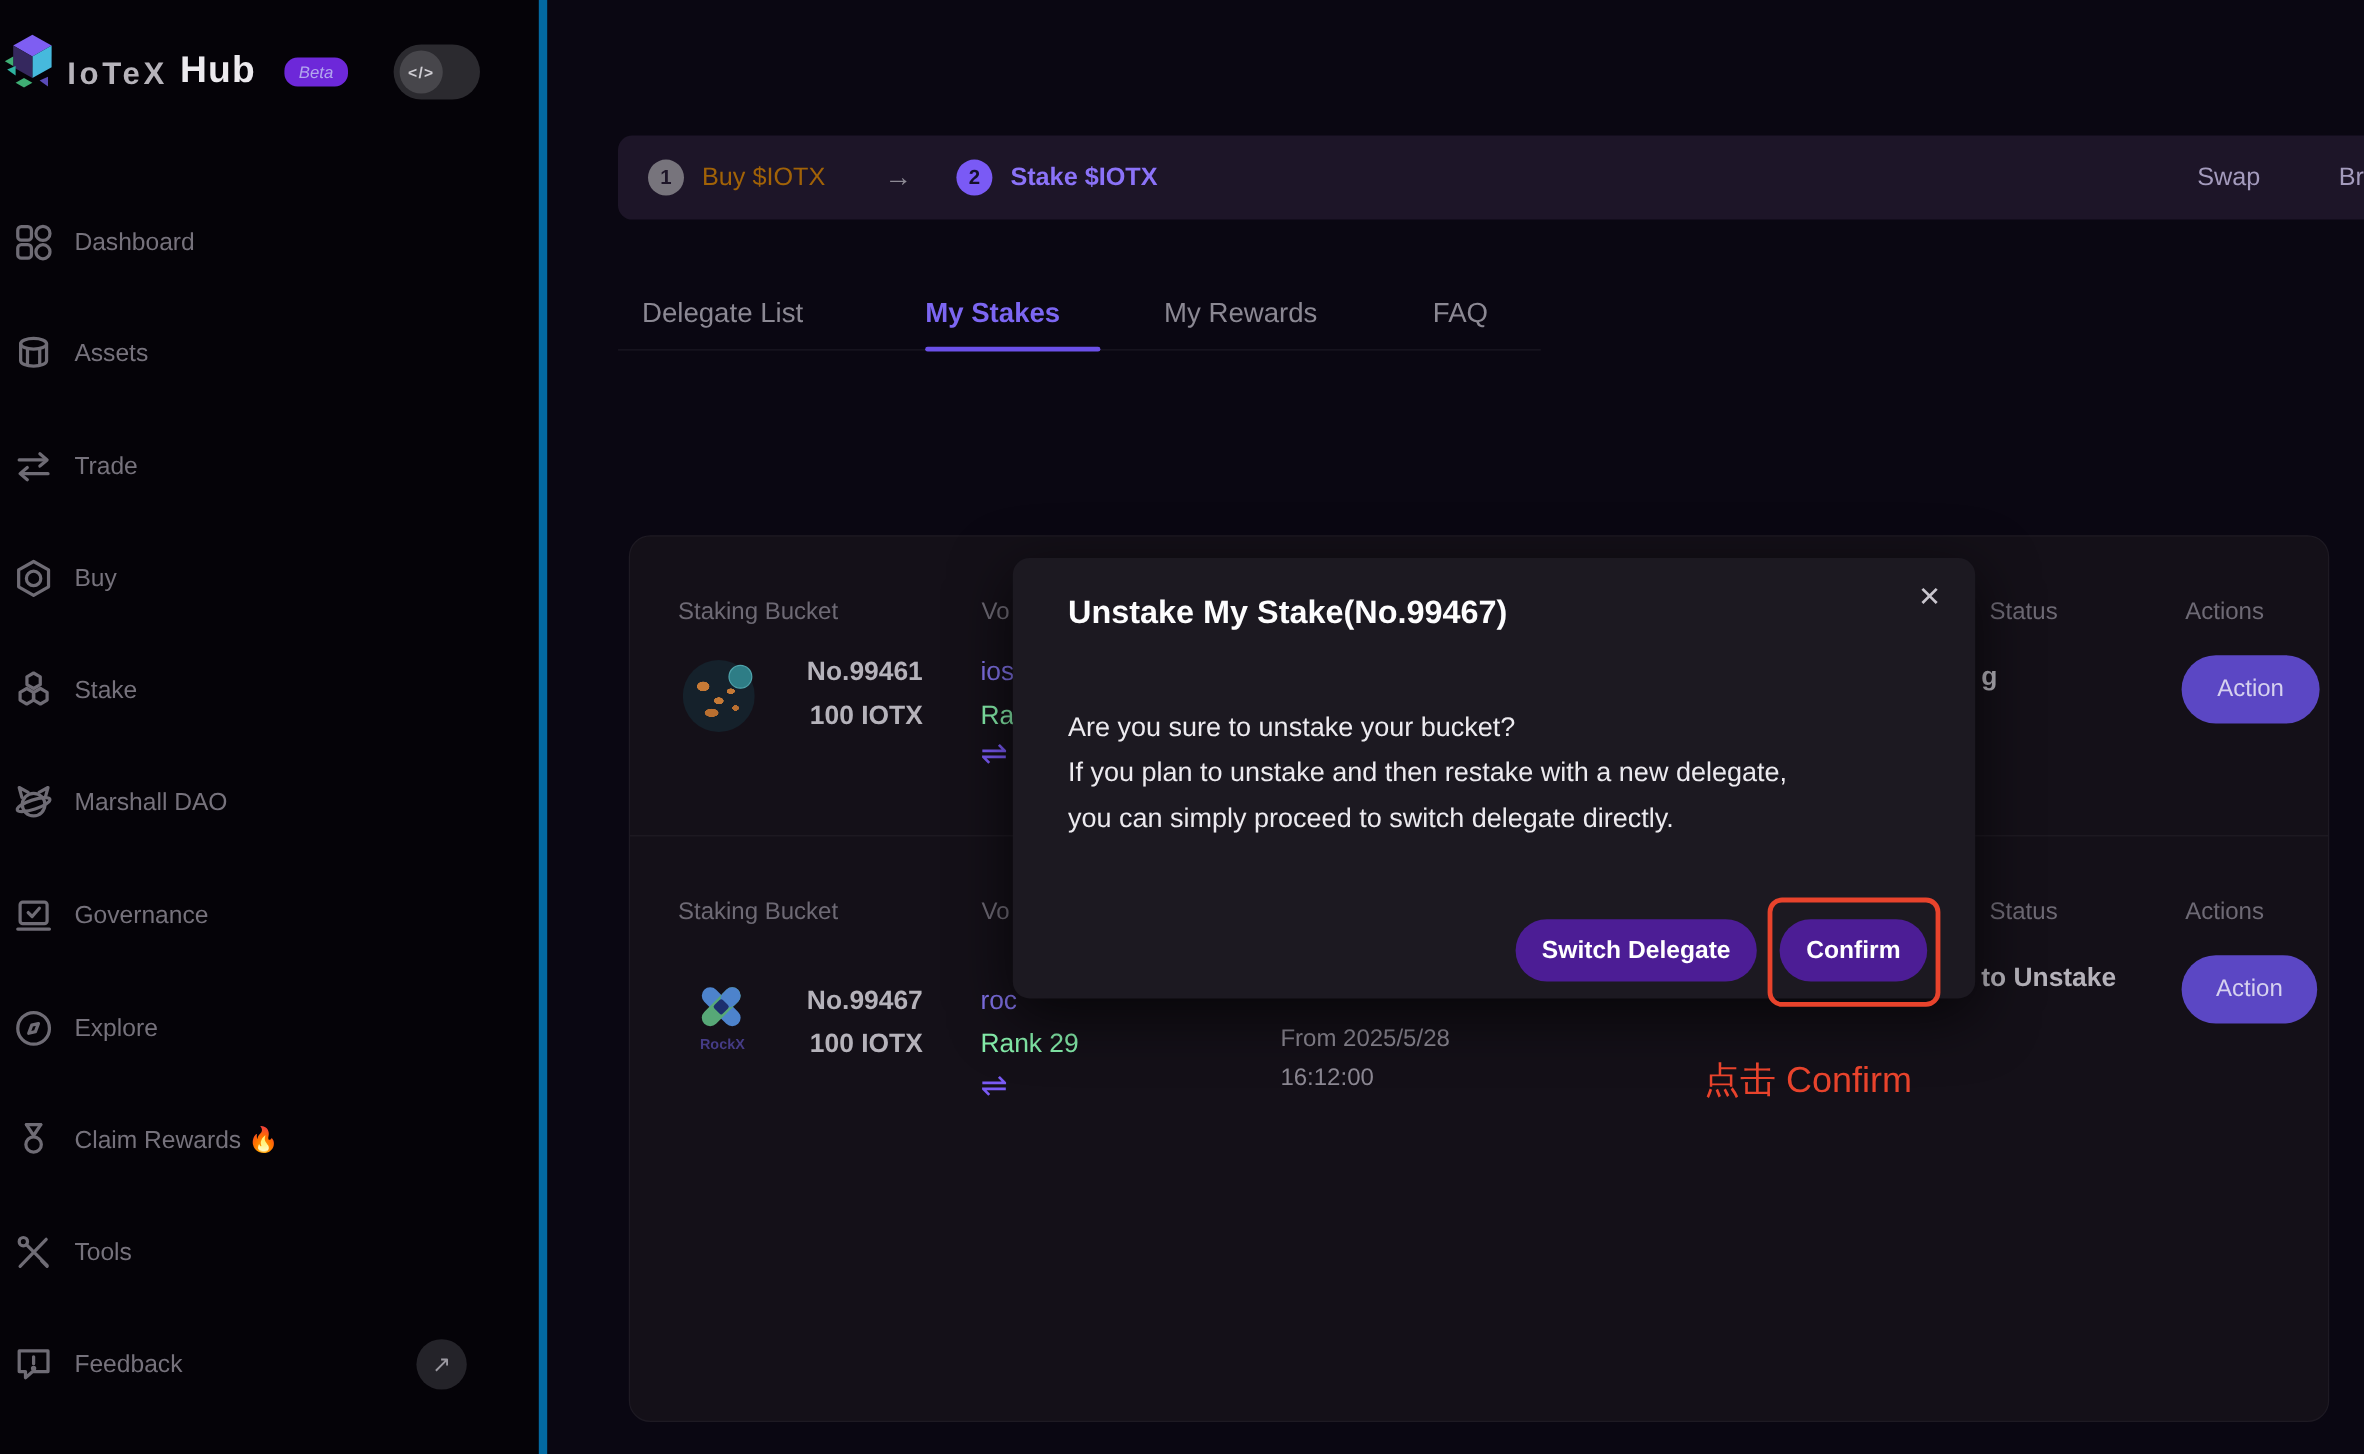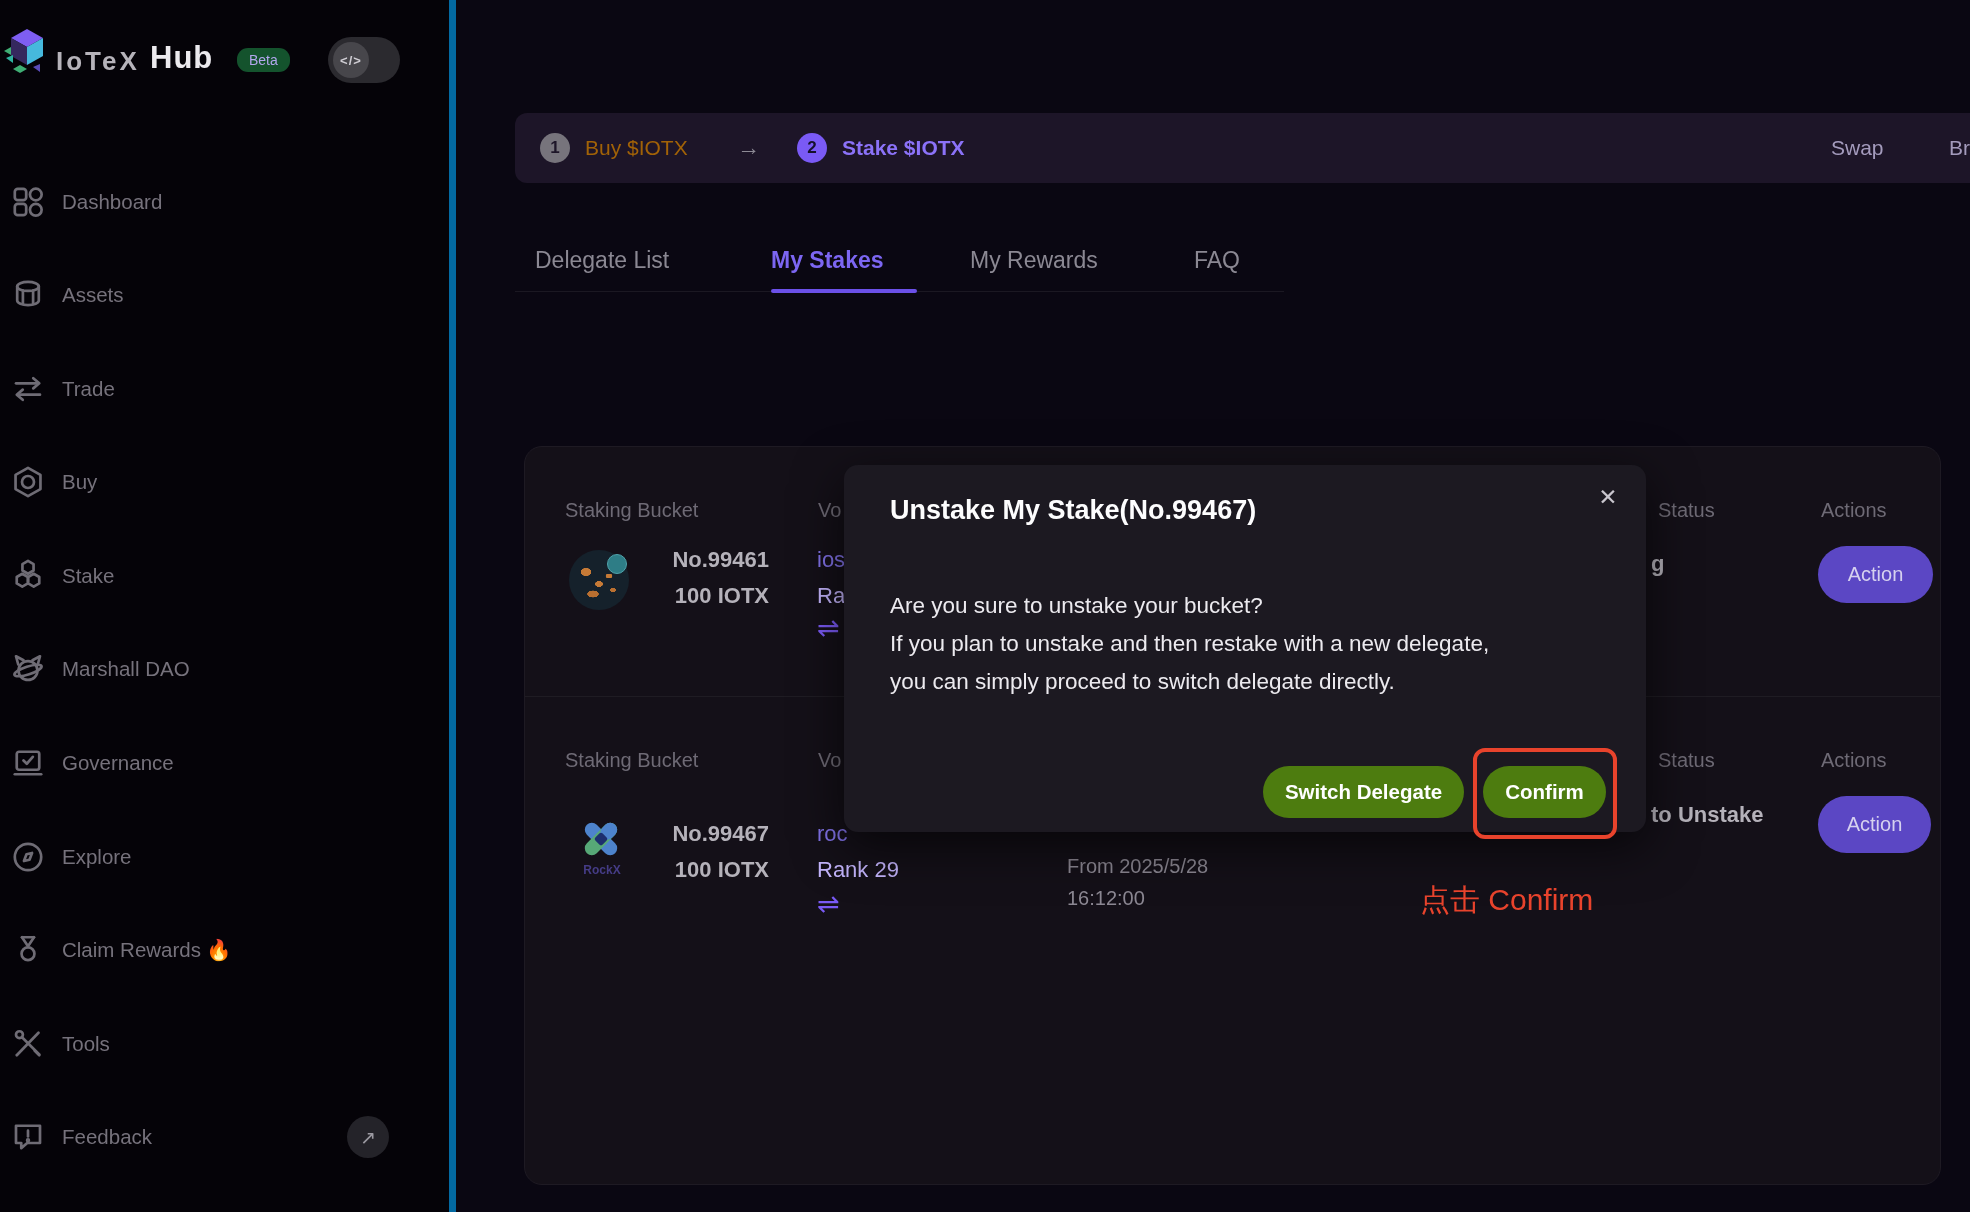--- a/index.html
+++ b/index.html
@@ -4,21 +4,21 @@
 <style>
   html,body{margin:0;padding:0;background:#0a0712;}
   *{box-sizing:border-box;font-family:"Liberation Sans","DejaVu Sans",sans-serif;}
   #screen{position:relative;width:1970px;height:1212px;background:#0a0712;overflow:hidden;}
   .abs{position:absolute;}
 
   
   #sidebar{position:absolute;left:0;top:0;width:456px;height:1212px;background:#050308;border-right:7px solid #0369a1;}
   .brand-prefix{font-size:26px;font-weight:600;letter-spacing:3px;color:#b6b3ba;}
   .brand-suffix{font-size:31px;font-weight:800;color:#eceaee;letter-spacing:1px;}
-  .beta-badge{background:#14532d;color:#b3a7ee;font-size:14px;padding:4px 12px;border-radius:11px;}
+  .beta-badge{background:#6d28d9;color:#b3a7ee;font-size:14px;padding:4px 12px;border-radius:11px;font-style:italic;}
   .dev-toggle{position:absolute;left:328px;top:37px;width:72px;height:46px;border-radius:23px;background:#2b2a2f;}
   .dev-knob{position:absolute;left:5px;top:5px;width:36px;height:36px;border-radius:50%;background:#47464b;color:#d0ced4;
             font-size:13px;font-weight:700;display:flex;align-items:center;justify-content:center;letter-spacing:1px;}
   .nav-item{position:absolute;left:0;width:456px;height:52px;display:flex;align-items:center;cursor:pointer;}
   .nav-icon{position:absolute;left:10px;width:36px;height:36px;}
   .nav-label{position:absolute;left:62px;font-size:20.5px;color:#76727c;}
   .nav-svg{stroke:#6f6c75;fill:none;stroke-width:1.8;stroke-linecap:round;stroke-linejoin:round;}
   .fb-ext{position:absolute;left:347px;top:1116px;width:42px;height:42px;border-radius:50%;background:#242329;
           display:flex;align-items:center;justify-content:center;color:#9b99a1;font-size:19px;}
 
@@ -35,21 +35,21 @@
   
   #tabs{position:absolute;left:515px;top:239px;width:769px;height:53px;border-bottom:1px solid rgba(255,255,255,0.07);}
   .tab{position:absolute;top:8px;font-size:23px;color:#8b8893;cursor:pointer;}
   .tab.active{color:#7c66f2;font-weight:600;}
   .tab-underline{position:absolute;left:256px;top:50px;width:146px;height:4px;border-radius:2px;background:#6b50e8;}
 
   
   #card{position:absolute;left:524px;top:446px;width:1417px;height:739px;background:#141018;border:1px solid #1e1a23;border-radius:18px;}
   .col-header{position:absolute;font-size:20px;color:#6e6a75;}
   .cell-strong{position:absolute;font-size:22px;font-weight:600;color:#b5b2ba;}
-  .cell-text{position:absolute;font-size:22px;color:#c4b5fd;}
+  .cell-text{position:absolute;font-size:22px;color:#86efac;}
   .cell-dim{position:absolute;font-size:20px;color:#8c8893;}
   .delegate-frag{position:absolute;font-size:22px;color:#8172e8;cursor:pointer;}
   .num-col{width:124px;text-align:right;left:120px;}
   .swap-glyph{position:absolute;font-size:27px;color:#7a5af5;cursor:pointer;line-height:1;}
   .row-divider{position:absolute;left:0;top:249px;width:100%;height:1px;background:rgba(255,255,255,0.05);}
   .action-btn{position:absolute;left:1293px;width:115px;height:57px;border-radius:29px;background:#5b47c4;border:none;
               color:#d6d1ef;font-size:20px;cursor:pointer;}
   .avatar1{position:absolute;left:44px;top:103px;width:60px;height:60px;border-radius:50%;
            background:
              radial-gradient(9px 7px at 17px 22px,#c67a36 55%,transparent 60%),
@@ -61,21 +61,21 @@
   .avatar1-dot{position:absolute;right:2px;top:4px;width:20px;height:20px;border-radius:50%;background:#2e7d86;border:1px solid #4fa3ab;}
   .rockx-caption{position:absolute;left:49px;top:416px;width:56px;text-align:center;font-size:12px;color:#453c86;font-weight:700;}
 
   
   #modal{position:absolute;left:844px;top:465px;width:802px;height:367px;background:#1c1921;border-radius:14px;
          box-shadow:0 14px 50px rgba(0,0,0,0.65);z-index:50;}
   .modal-title{position:absolute;left:46px;top:30px;font-size:27px;font-weight:700;color:#fdfdfe;}
   .modal-close{position:absolute;left:748px;top:16px;width:32px;height:32px;color:#c9c6ce;font-size:23px;
                display:flex;align-items:center;justify-content:center;cursor:pointer;}
   .modal-body{position:absolute;left:46px;top:122px;width:720px;font-size:22.5px;line-height:38px;color:#eceaef;}
-  .modal-btn{position:absolute;top:301px;height:52px;border:none;border-radius:26px;background:#4d7c0f;color:#ffffff;
+  .modal-btn{position:absolute;top:301px;height:52px;border:none;border-radius:26px;background:#4c1d95;color:#ffffff;
              font-size:20.5px;font-weight:600;cursor:pointer;}
   .btn-switch{left:419px;width:201px;}
   .btn-confirm{left:639px;width:123px;}
 
   
   #red-box{position:absolute;left:1473px;top:748px;width:144px;height:91px;border:4px solid #e8432c;border-radius:12px;z-index:60;}
   #red-note{position:absolute;left:1420px;top:880px;font-size:30px;color:#e8432c;z-index:60;white-space:nowrap;text-align:center;}
 </style>
 </head>
 <body>

